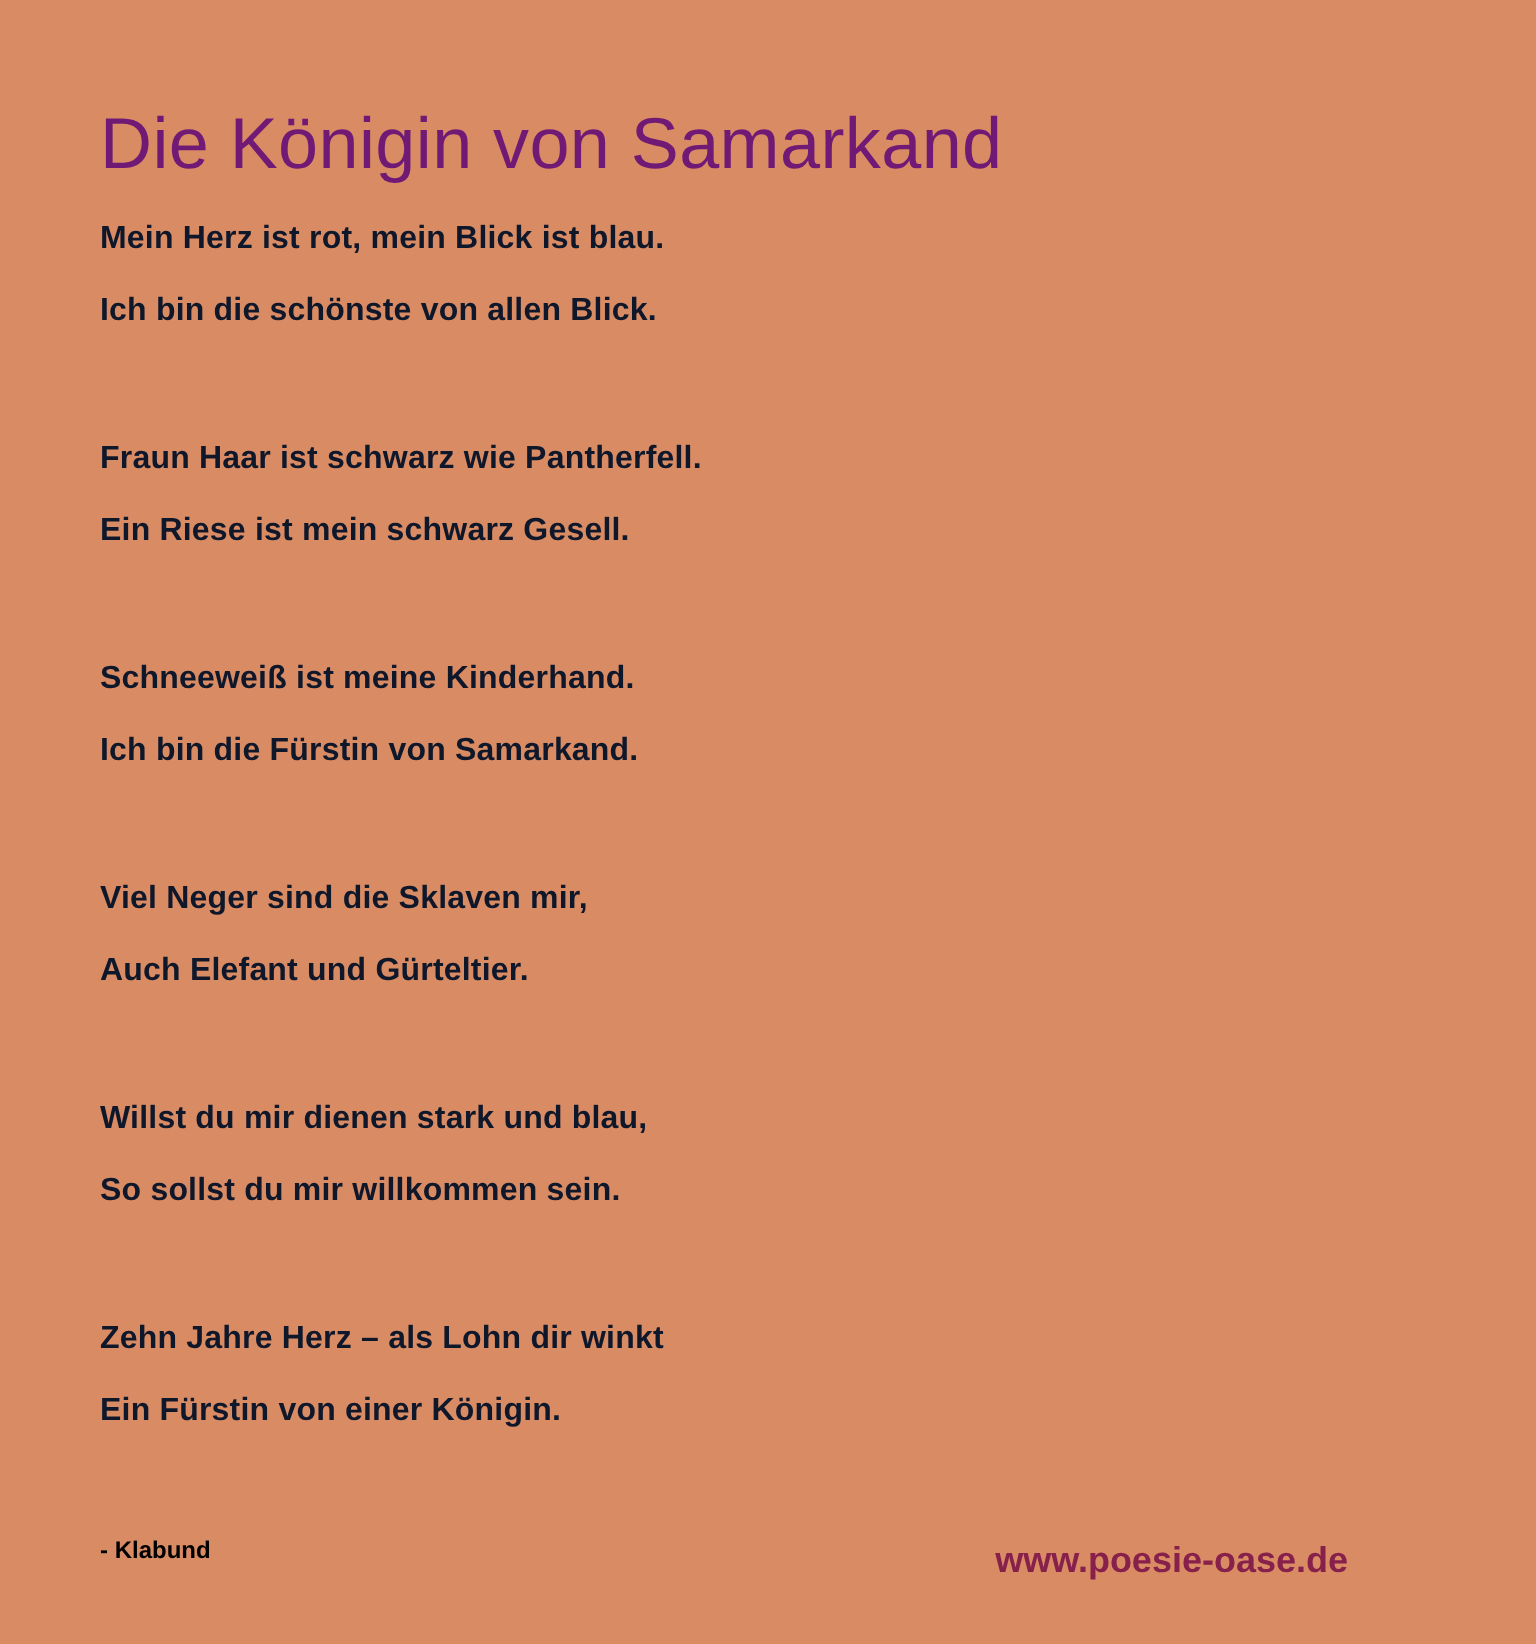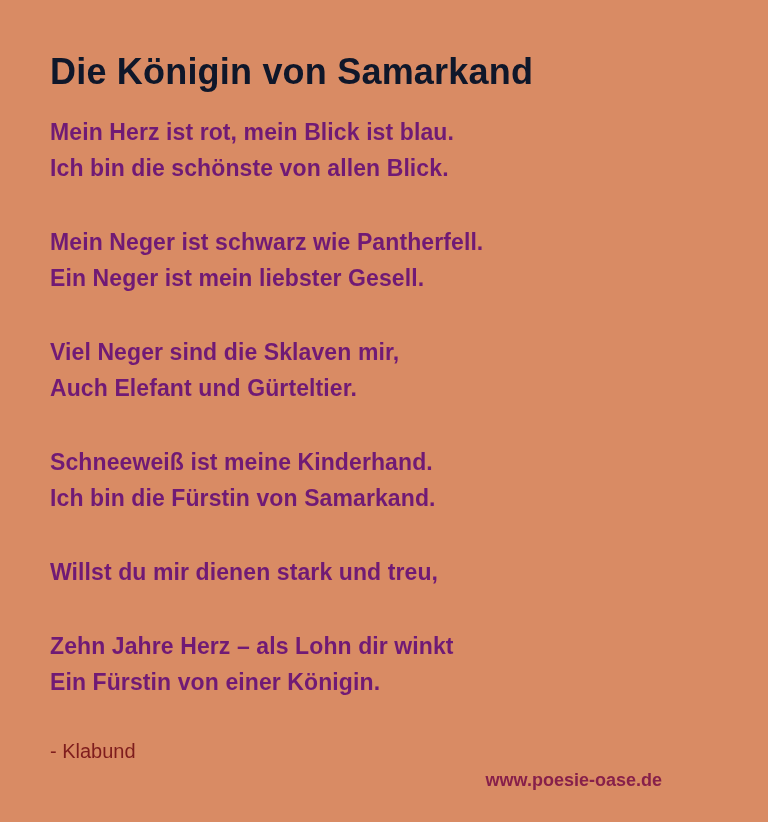--- a/index.html
+++ b/index.html
@@ -15,87 +15,88 @@
     overflow: hidden;
   }
   .poem-card {
     position: absolute;
     inset: 0;
     box-sizing: border-box;
     padding: 50px 46px 0 50px;
     color: #87204a;
   }
   .poem-title {
-    margin: 0 0 20px 0;
+    margin: 0 0 8px 0;
     font-size: 36px;
     line-height: 44px;
-    font-weight: 700;
+    font-weight: 400;
     letter-spacing: 0.2px;
-    color: #0f172a;
+    color: #701a75;
   }
   .stanza {
     margin: 0 0 38px 0;
   }
   .stanza:last-of-type {
     margin-bottom: 0;
   }
   .poem-line {
     margin: 0;
-    font-size: 23px;
+    font-size: 16px;
     line-height: 36px;
     font-weight: 700;
     letter-spacing: 0.1px;
-    color: #701a75;
+    color: #0f172a;
   }
   .author-credit {
     margin: 16px 0 0 0;
-    font-size: 20px;
+    font-size: 12px;
     line-height: 26px;
-    font-weight: 400;
-    color: #7f1d1d;
+    font-weight: 700;
+    color: #000000;
   }
   .website-url {
     position: absolute;
     top: 769px;
-    right: 106px;
+    right: 94px;
     font-size: 18px;
     line-height: 22px;
     font-weight: 700;
     color: #87204a;
   }
 </style>
 </head>
 <body>
 
 <main class="poem-card">
 
   <h1 class="poem-title">Die Königin von Samarkand</h1>
 
   <div class="stanza">
     <p class="poem-line">Mein Herz ist rot, mein Blick ist blau.</p>
     <p class="poem-line">Ich bin die schönste von allen Blick.</p>
   </div>
 
   <div class="stanza">
-    <p class="poem-line">Mein Neger ist schwarz wie Pantherfell.</p>
-    <p class="poem-line">Ein Neger ist mein liebster Gesell.</p>
+    <p class="poem-line">Fraun Haar ist schwarz wie Pantherfell.</p>
+    <p class="poem-line">Ein Riese ist mein schwarz Gesell.</p>
+  </div>
+
+  <div class="stanza">
+    <p class="poem-line">Schneeweiß ist meine Kinderhand.</p>
+    <p class="poem-line">Ich bin die Fürstin von Samarkand.</p>
   </div>
 
   <div class="stanza">
     <p class="poem-line">Viel Neger sind die Sklaven mir,</p>
     <p class="poem-line">Auch Elefant und Gürteltier.</p>
   </div>
 
   <div class="stanza">
-    <p class="poem-line">Schneeweiß ist meine Kinderhand.</p>
-    <p class="poem-line">Ich bin die Fürstin von Samarkand.</p>
-  </div>
-
-  <div class="stanza">
-    <p class="poem-line">Willst du mir dienen stark und treu,</p>
+    <p class="poem-line">Willst du mir dienen stark und blau,</p>
+    <p class="poem-line">So sollst du mir willkommen sein.</p>
   </div>
 
   <div class="stanza">
     <p class="poem-line">Zehn Jahre Herz – als Lohn dir winkt</p>
     <p class="poem-line">Ein Fürstin von einer Königin.</p>
   </div>
 
   <p class="author-credit">- Klabund</p>
 
   <div class="website-url">www.poesie-oase.de</div>

